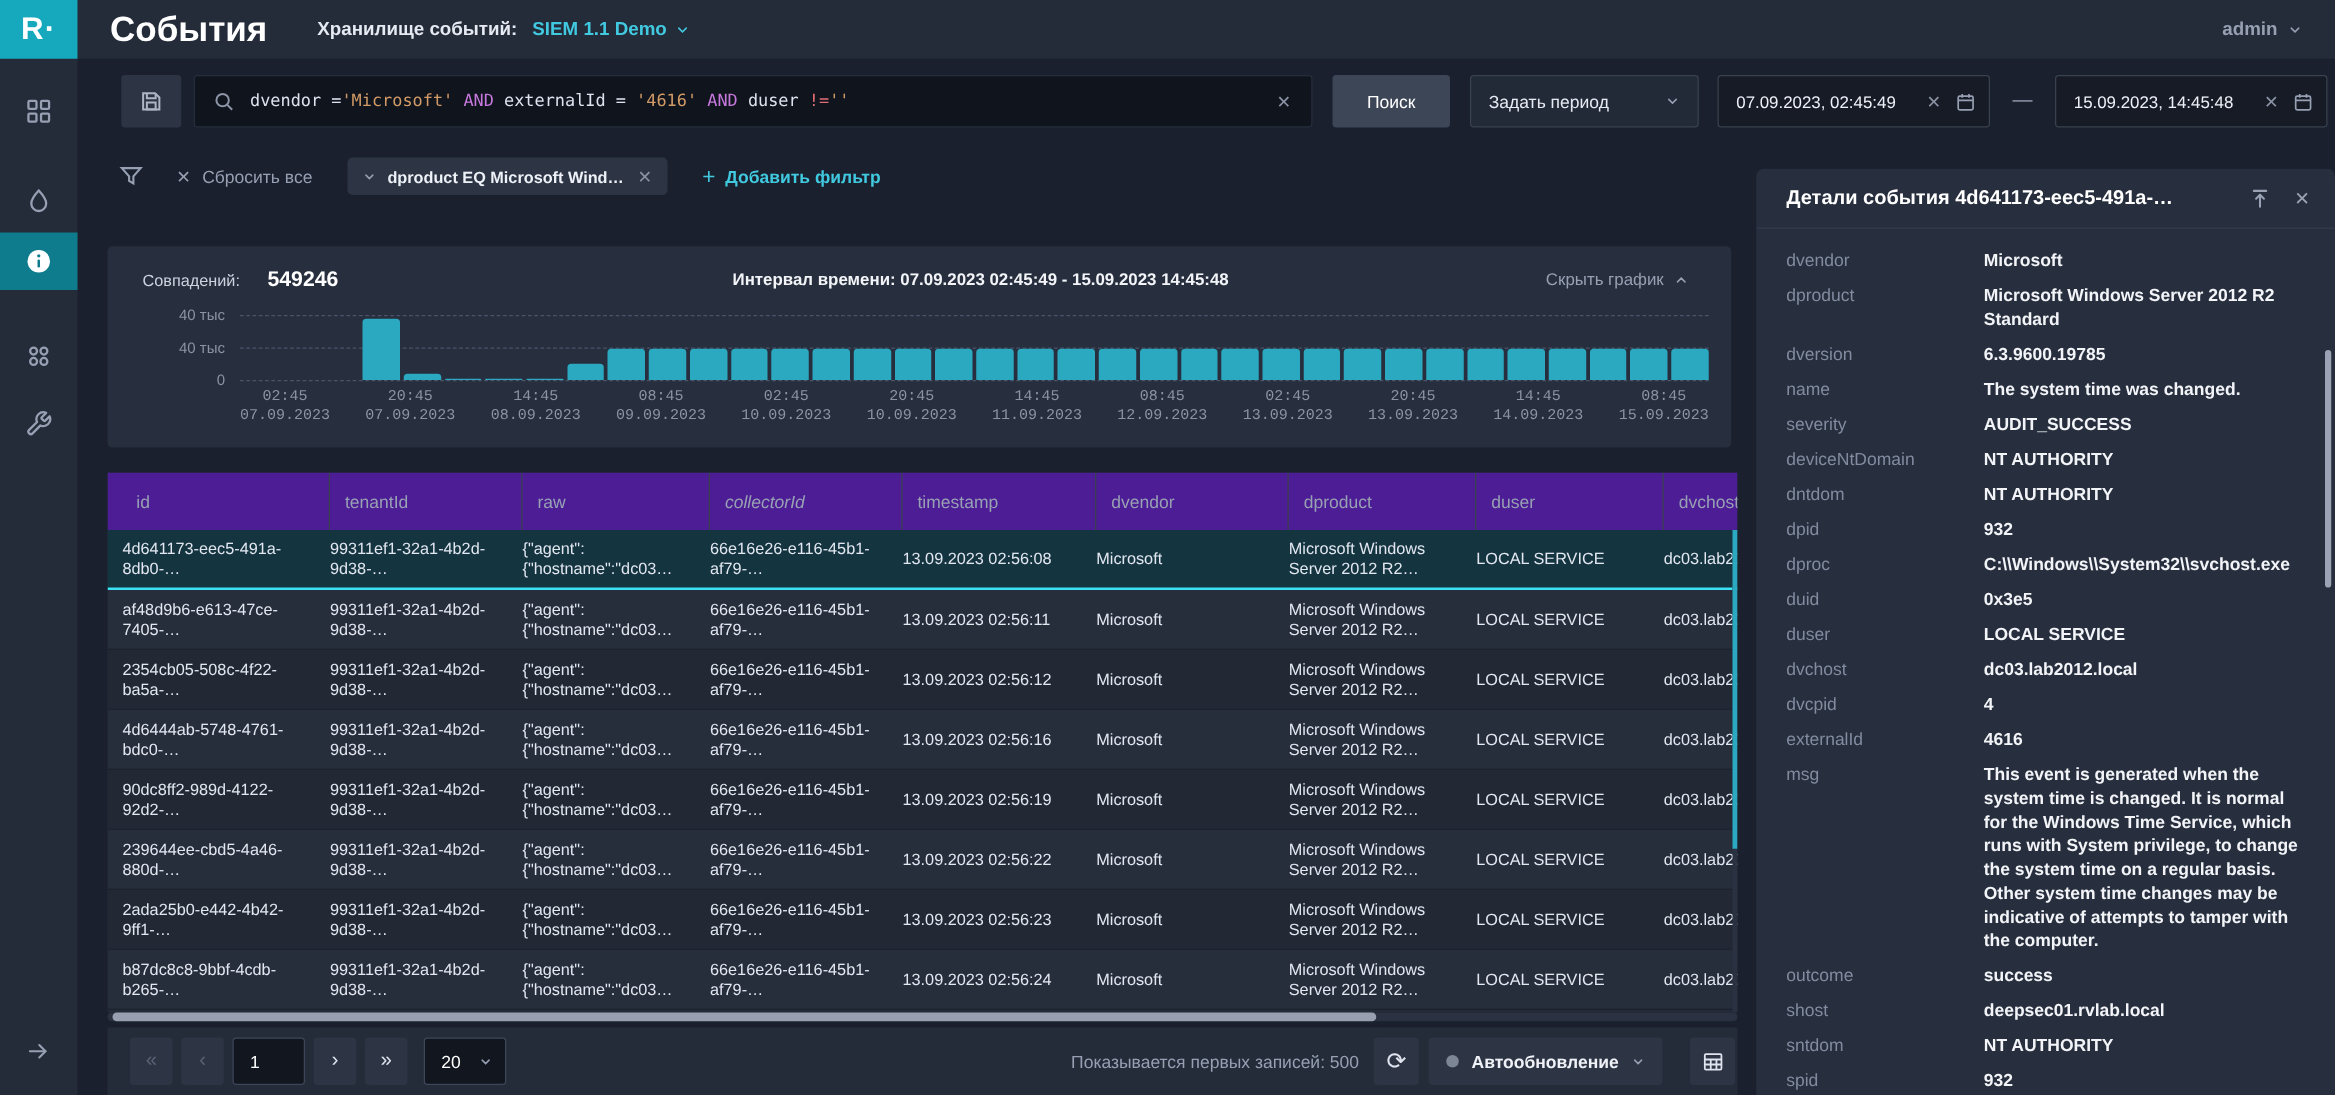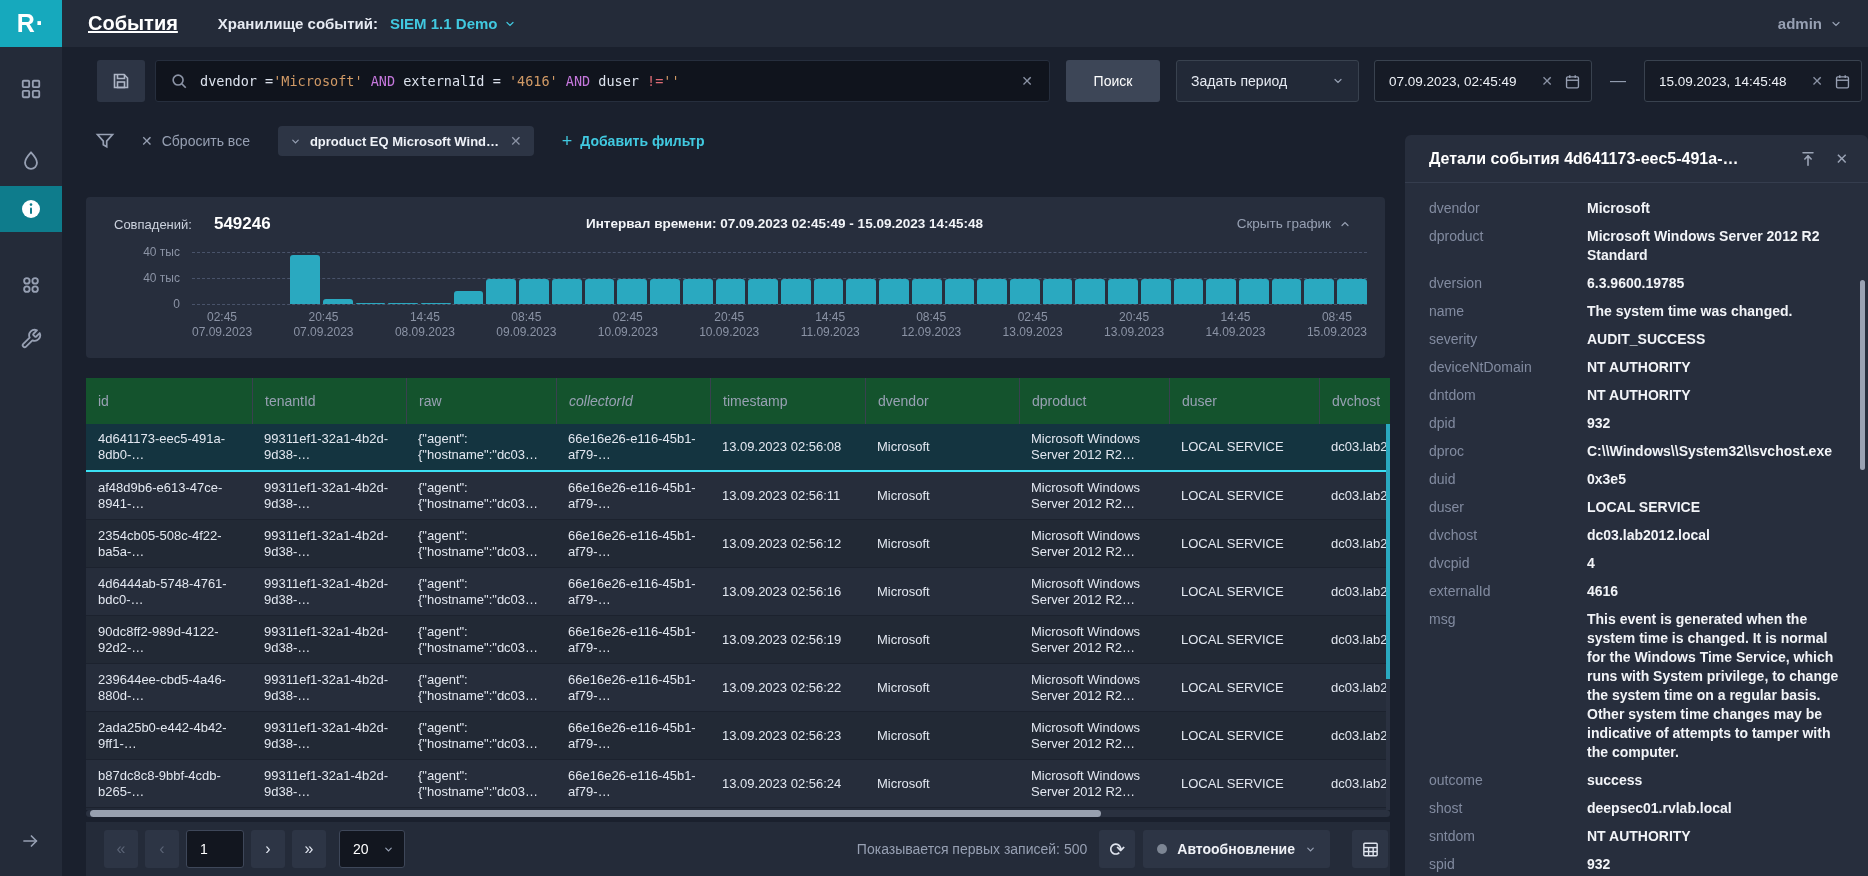--- a/index.html
+++ b/index.html
@@ -12,21 +12,21 @@
   svg { display:block; }
 
   
   .sidebar { position:absolute; left:0; top:0; width:62px; height:100%; background:#242b39; z-index:6; }
   .logo { width:62px; height:47px; background:#16a9bd; color:#fff; display:flex; align-items:center; justify-content:center; font-weight:bold; font-size:25px; letter-spacing:1px; }
   .nav-ic { position:absolute; left:0; width:62px; height:46px; display:flex; align-items:center; justify-content:center; color:#97a0b3; cursor:pointer; }
   .nav-ic.active { background:#0e7c8c; color:#fff; }
 
   
   .header { position:absolute; left:62px; top:0; right:0; height:47px; background:#242b39; display:flex; align-items:center; padding:0 26px; z-index:5; }
-  .app-title { font-size:20px; font-weight:bold; color:#fff;text-decoration:underline; }
+  .app-title { font-size:28px; font-weight:bold; color:#fff; }
   .storage-label { margin-left:40px; font-size:15px; font-weight:bold; color:#e6eaf2; }
   .storage-value { margin-left:12px; font-size:15px; font-weight:bold; color:#41c9e0; display:flex; align-items:center; gap:7px; cursor:pointer; }
   .header-spacer { flex:1; }
   .user-menu { display:flex; align-items:center; gap:8px; color:#97a0b3; font-size:15px; cursor:pointer;font-weight:bold; }
 
   
   .search-row { position:absolute; left:97px; top:60px; height:42px; display:flex; align-items:center; }
   .save-btn { width:48px; height:42px; background:#2d3545; border-radius:3px; display:flex; align-items:center; justify-content:center; color:#aeb6c6; cursor:pointer; }
   .search-input { width:895px; height:42px; margin-left:10px; background:#10141d; border:1px solid #262e3d; border-radius:3px; display:flex; align-items:center; padding:0 14px; }
   .query { flex:1; font-family:"DejaVu Sans Mono", monospace; font-size:13.5px; white-space:nowrap; overflow:hidden; margin-left:12px; }
@@ -52,25 +52,25 @@
   .matches { position:absolute; left:28px; top:17px; font-size:13px; color:#ccd2de; }
   .matches b { font-size:17px; color:#fff; margin-left:22px; }
   .interval { position:absolute; left:500px; top:19px; font-size:13.5px; font-weight:bold; color:#f2f4f8; }
   .hide-chart { position:absolute; right:34px; top:19px; display:flex; gap:8px; align-items:center; color:#97a0b3; font-size:13.5px; cursor:pointer; }
   .chart-area { position:absolute; left:36px; right:18px; top:55px; height:52px; }
   .gl { position:absolute; left:70px; right:0; border-top:1px dashed #49536a; }
   .ylab { position:absolute; left:0; width:58px; text-align:right; font-size:12px; color:#8b93a5; }
   .bars { position:absolute; left:70px; right:0; bottom:0; height:52px; display:flex; align-items:flex-end; gap:3px; }
   .bar { flex:1; background:#2aa9c0; border-radius:3px 3px 0 0; }
   .xlabels { position:absolute; left:106px; right:18px; top:113px; display:flex; justify-content:space-between; }
-  .xl { font-size:12px; color:#8b93a5; text-align:center; line-height:15px; }
+  .xl { font-size:12px; color:#8b93a5; text-align:center; line-height:15px;font-family:Liberation Mono, monospace; }
 
   
   .table { position:absolute; left:86px; top:378px; width:1304px; height:432px; background:#232a38; overflow:hidden; }
-  .thead { display:flex; height:46px; background:#14532d; }
+  .thead { display:flex; height:46px; background:#4c1d95;padding-left:11px; }
   .th { display:flex; align-items:center; padding:0 12px; font-size:14px; color:#98a1b3; border-left:1px solid #39414f; height:100%; flex:none; cursor:pointer; }
   .th:first-child { border-left:none; }
   .trow { display:flex; height:48px; align-items:center; background:#222935; border-bottom:1px solid #1c222e; font-size:13px; color:#e2e7f0; cursor:pointer; }
   .trow.alt { background:#262d3b; }
   .trow.selected { background:#143440; border-bottom:2px solid #3be1f4; }
   .td { padding:0 12px; line-height:16px; max-height:34px; overflow:hidden; flex:none; }
   .vtrack { position:absolute; right:0; top:46px; bottom:0; width:4px; background:#2a3140; }
   .vthumb { position:absolute; right:0; top:46px; width:4px; height:255px; background:#2aa9c0; }
 
   
@@ -400,21 +400,21 @@
           <div class="td" style="width: 154px;">99311ef1-32a1-4b2d-9d38-…</div>
           <div class="td" style="width: 150px;">{"agent": {"hostname":"dc03…</div>
           <div class="td" style="width: 154px;">66e16e26-e116-45b1-af79-…</div>
           <div class="td" style="width: 155px;">13.09.2023 02:56:08</div>
           <div class="td" style="width: 154px;">Microsoft</div>
           <div class="td" style="width: 150px;">Microsoft Windows Server 2012 R2…</div>
           <div class="td" style="width: 150px;">LOCAL SERVICE</div>
           <div class="td" style="width: 71px;">dc03.lab2012.local</div>
         </div>
         <div class="trow alt">
-          <div class="td" style="width: 166px;">af48d9b6-e613-47ce-8941-…</div>
+          <div class="td" style="width: 166px;">af48d9b6-e613-47ce-7405-…</div>
           <div class="td" style="width: 154px;">99311ef1-32a1-4b2d-9d38-…</div>
           <div class="td" style="width: 150px;">{"agent": {"hostname":"dc03…</div>
           <div class="td" style="width: 154px;">66e16e26-e116-45b1-af79-…</div>
           <div class="td" style="width: 155px;">13.09.2023 02:56:11</div>
           <div class="td" style="width: 154px;">Microsoft</div>
           <div class="td" style="width: 150px;">Microsoft Windows Server 2012 R2…</div>
           <div class="td" style="width: 150px;">LOCAL SERVICE</div>
           <div class="td" style="width: 71px;">dc03.lab2012.local</div>
         </div>
         <div class="trow">

